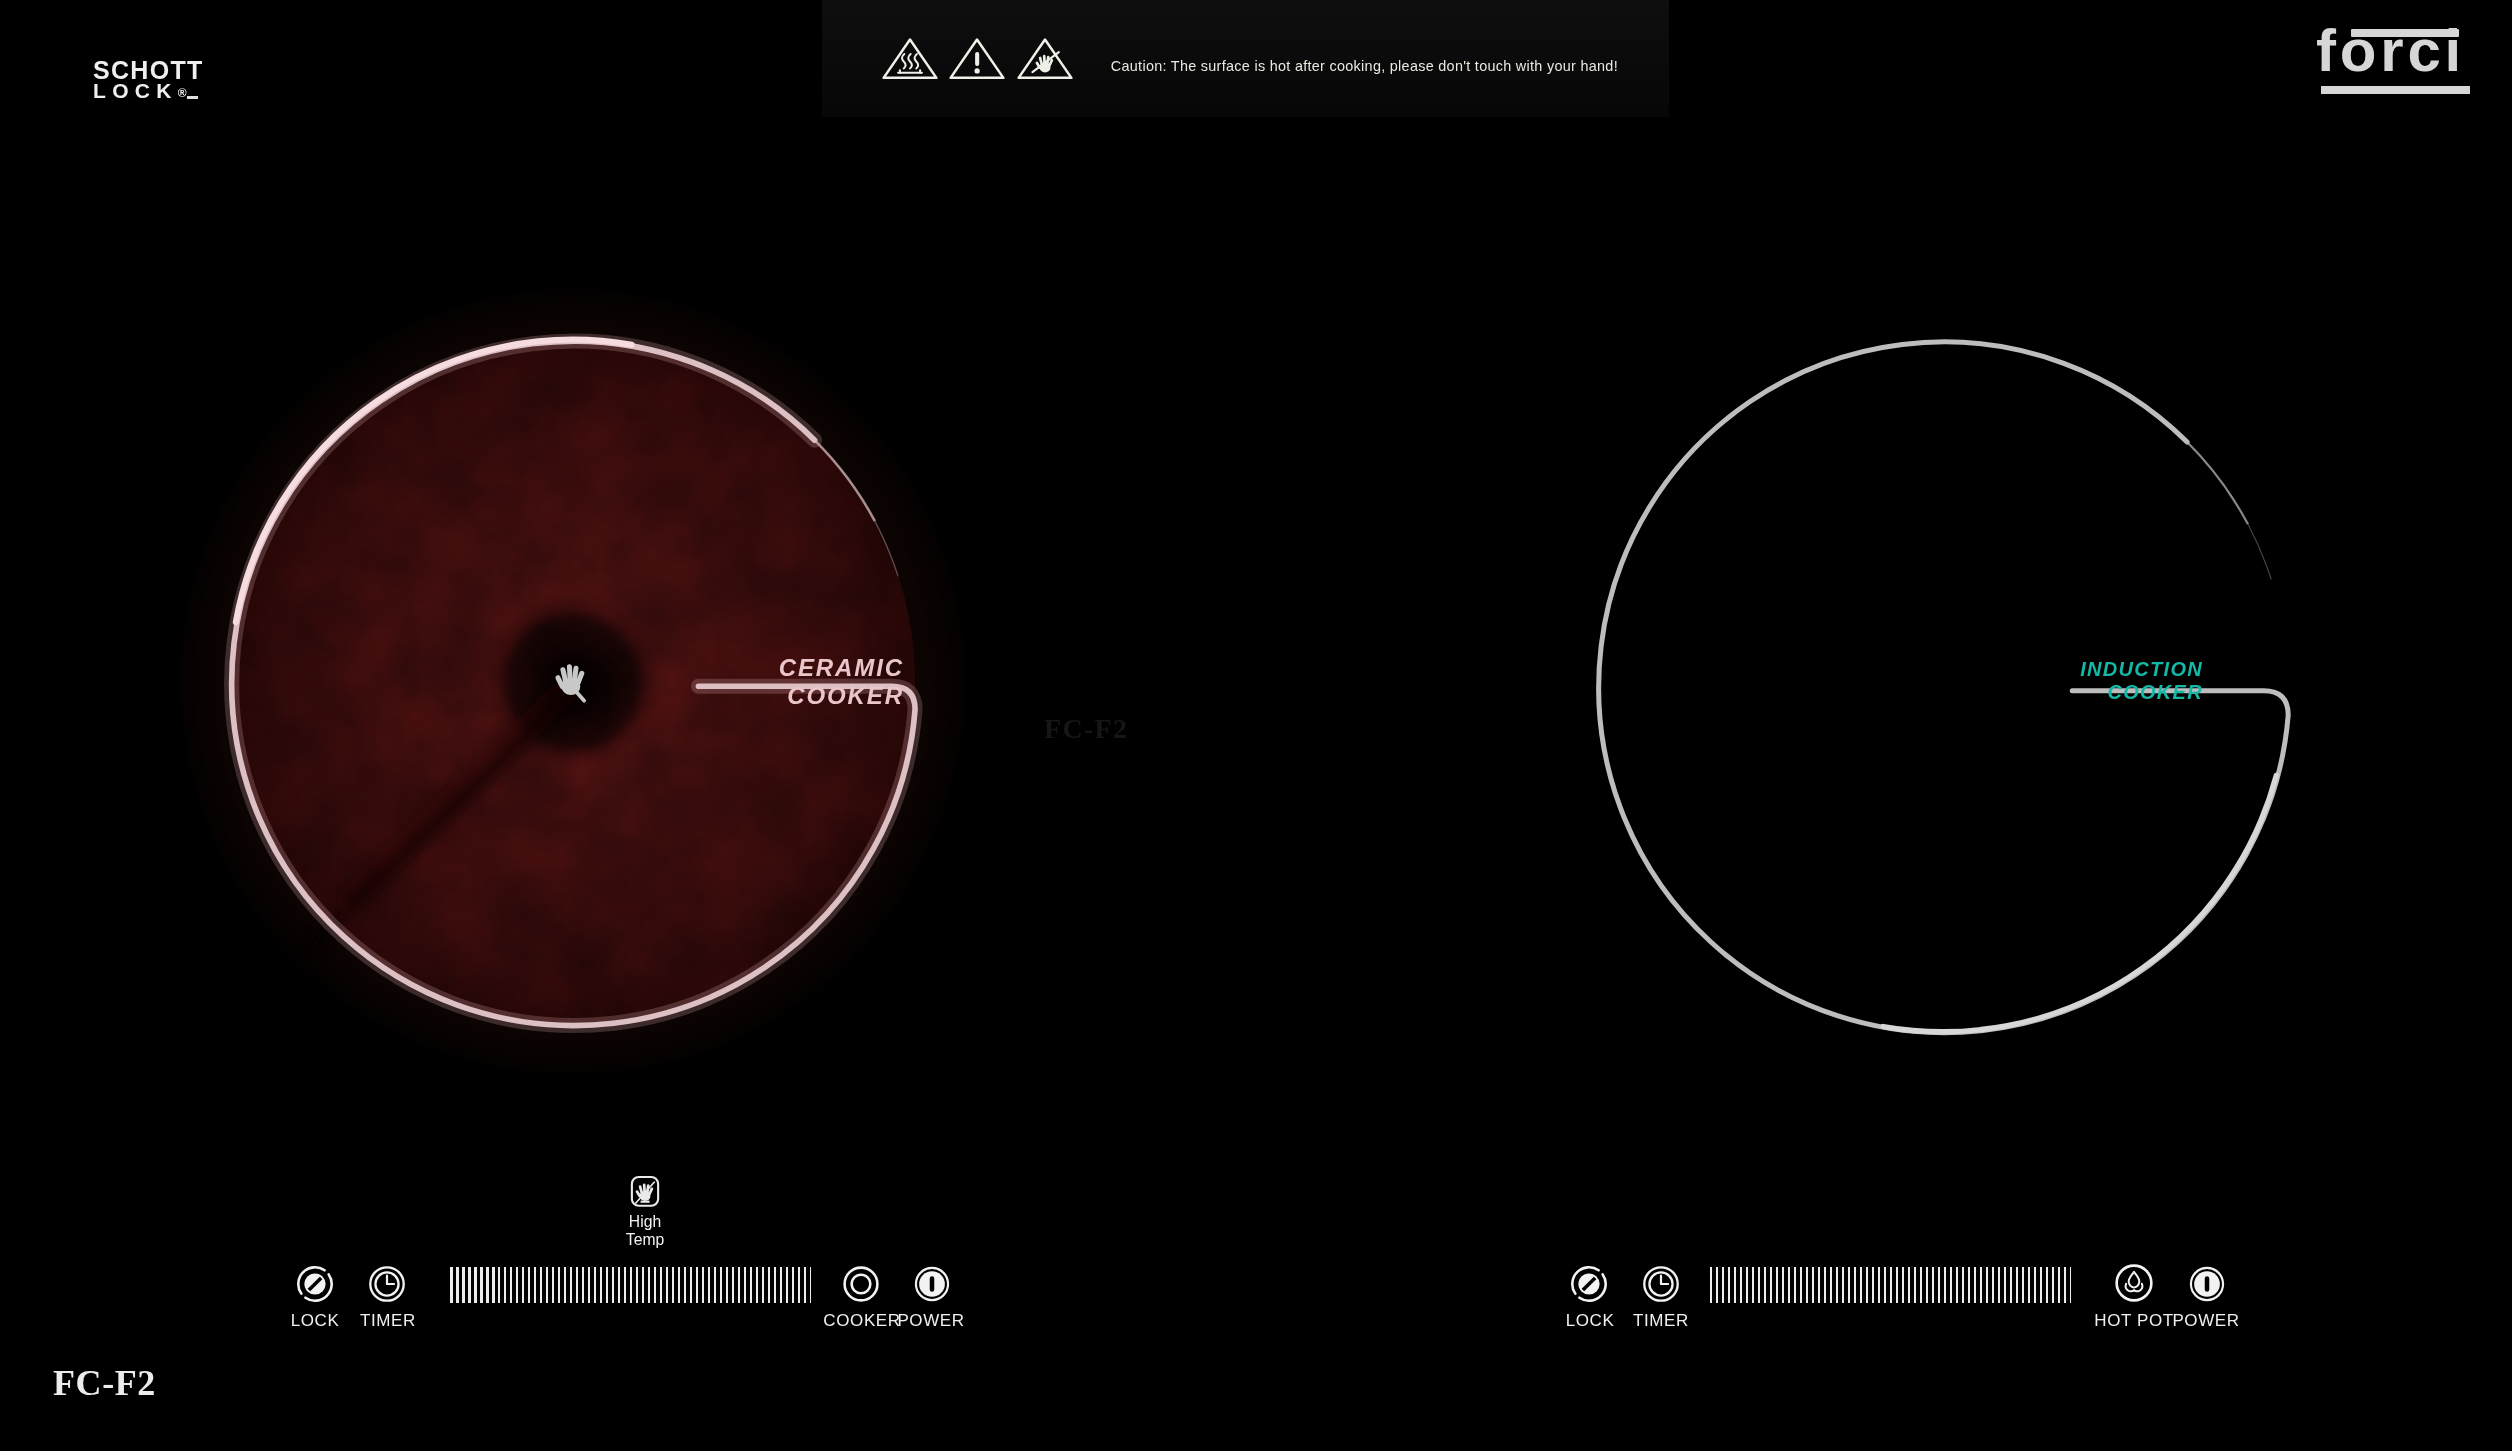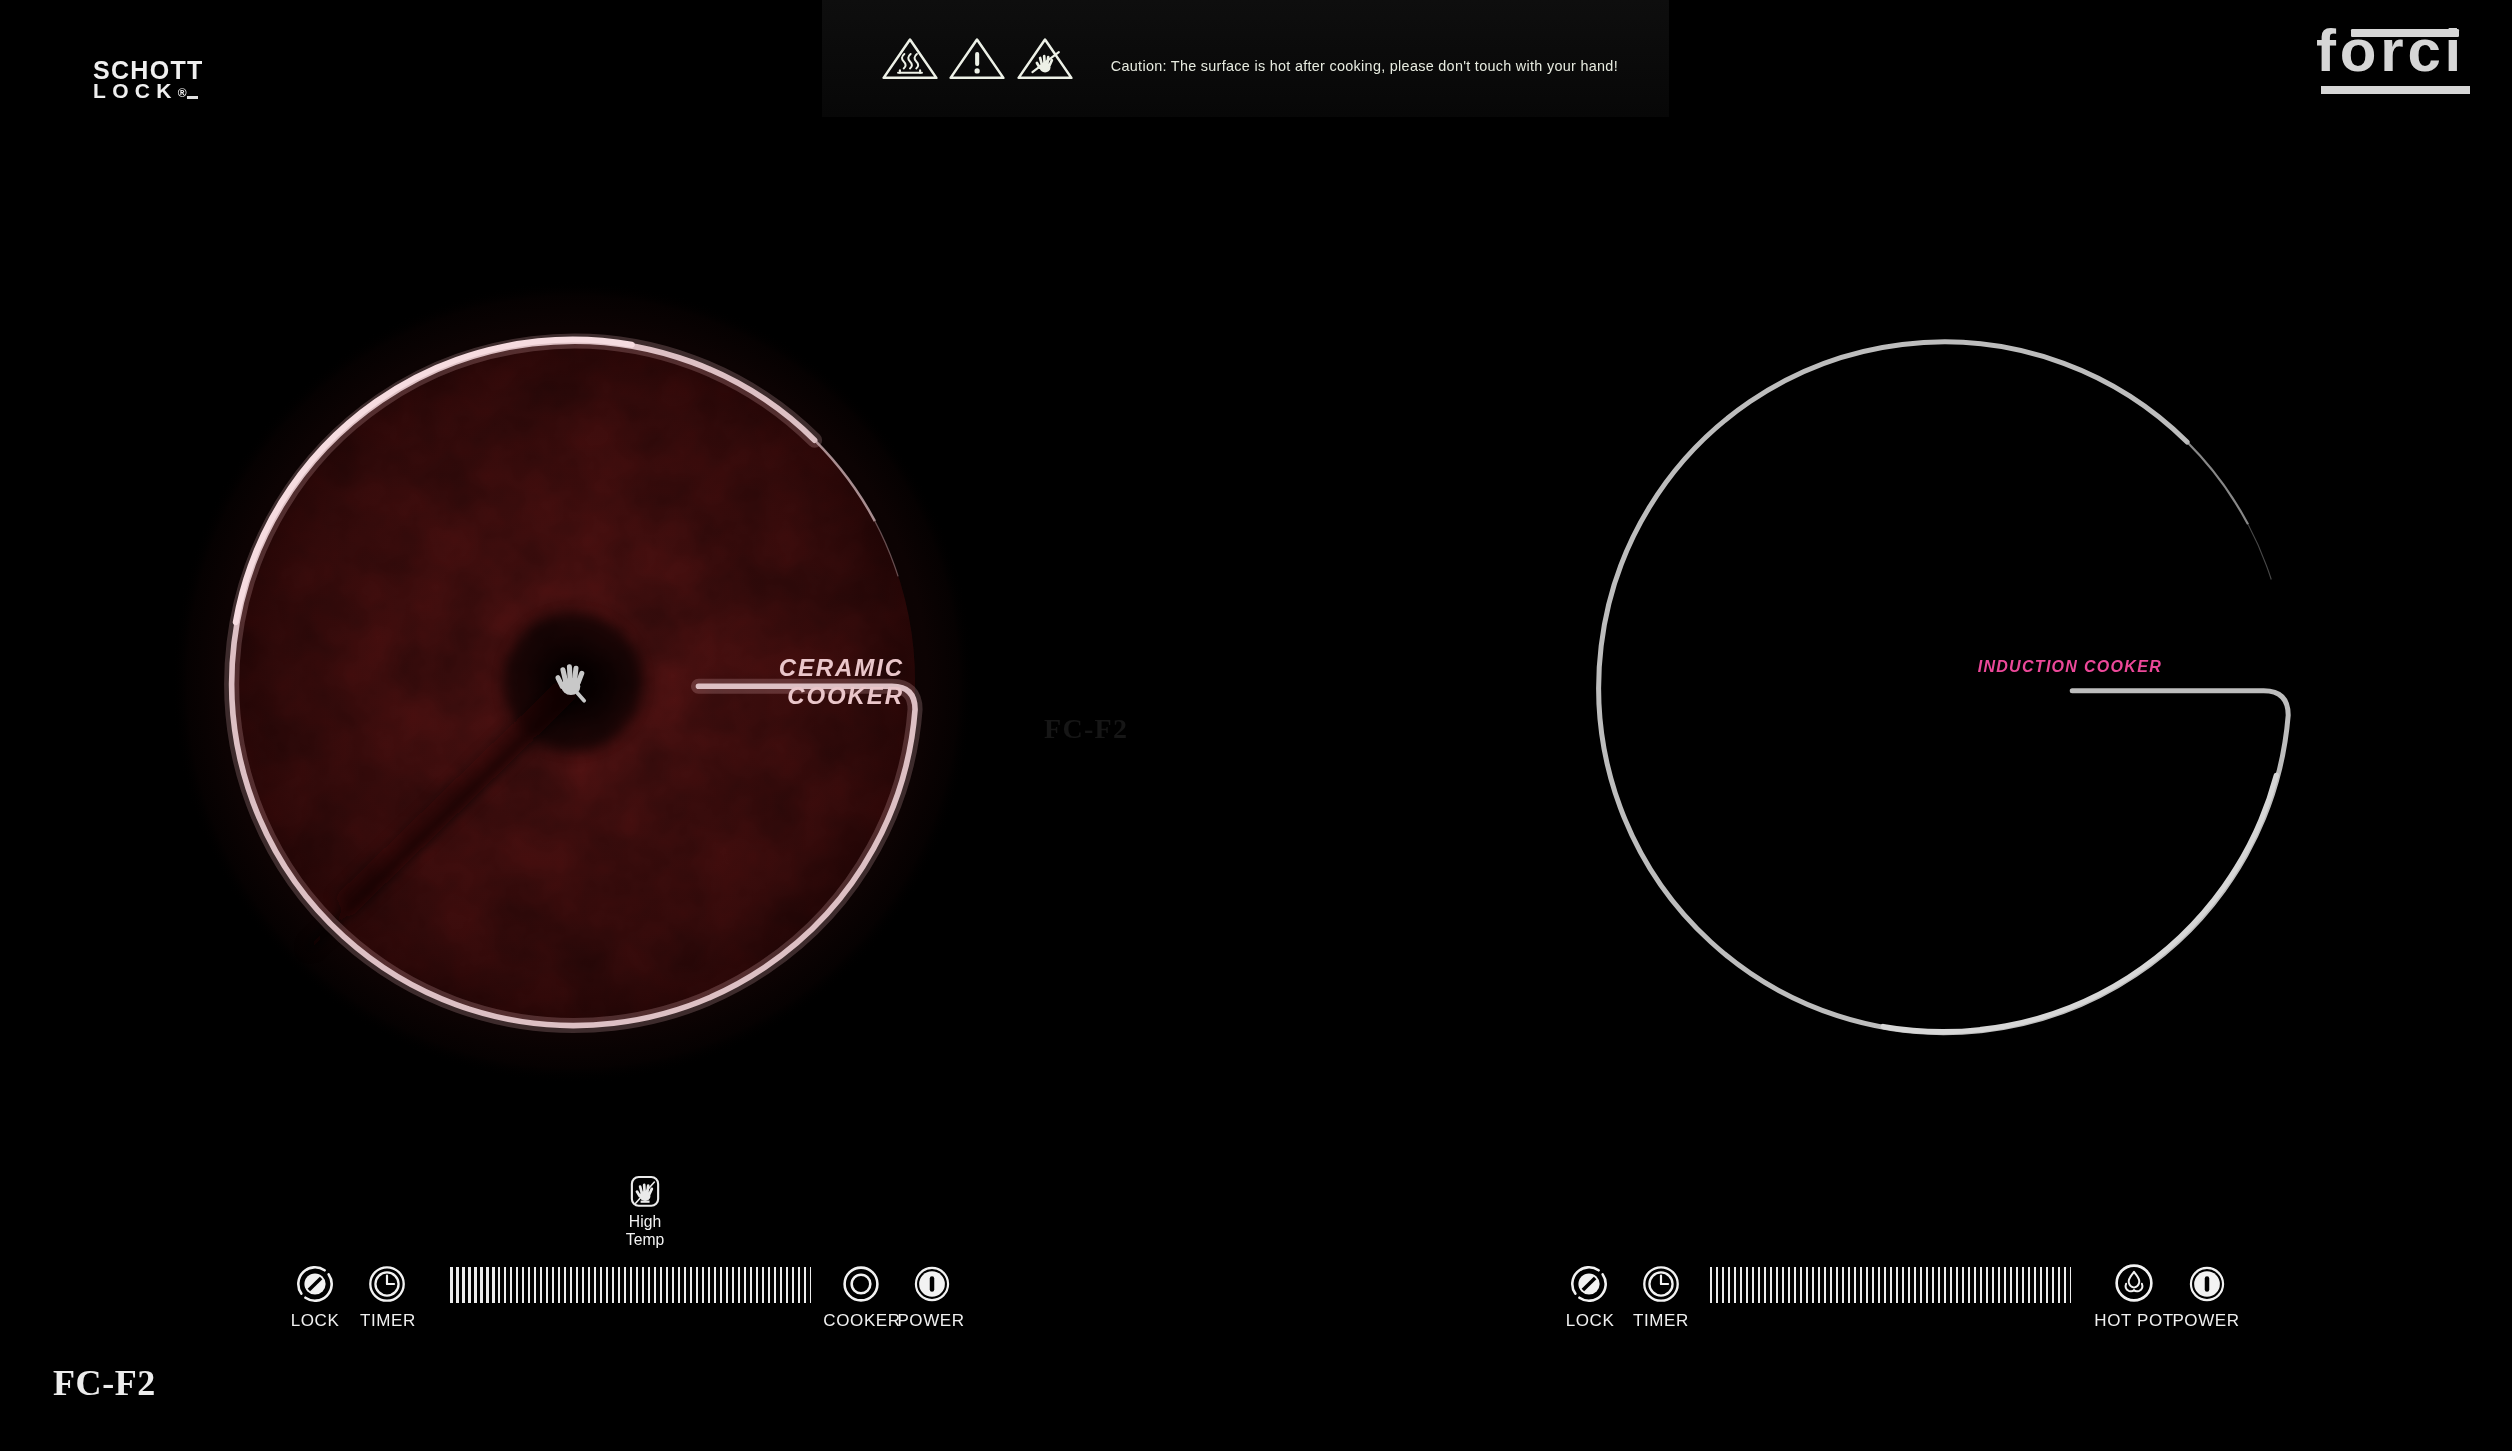--- a/index.html
+++ b/index.html
@@ -21,21 +21,21 @@
 
   
   #forci-logo{position:absolute;left:2316px;top:19px;text-decoration:underline;}
   #forci-text{font-size:60px;font-weight:bold;letter-spacing:3.8px;color:#d6d6d6;line-height:63px;}
   #forci-overline{position:absolute;left:35px;top:10px;width:108px;height:8.2px;background:#d6d6d6;border-radius:1.3px;}
   #forci-underline{position:absolute;left:5px;top:67px;width:149px;height:7.5px;background:#d6d6d6;}
 
   
   .zone-label{position:absolute;font-style:italic;font-weight:bold;text-align:right;}
   #label-ceramic{left:694px;top:654px;width:210px;font-size:24px;letter-spacing:1.9px;color:#eac6ca;}
-  #label-induction{left:1950px;top:658px;width:212px;font-size:16px;letter-spacing:1.3px;color:#ec4899;}
+  #label-induction{left:1991px;top:658px;width:212px;font-size:20px;letter-spacing:1.3px;color:#14b8a6;}
 
   
   #high-temp{position:absolute;left:612px;top:1175px;width:66px;text-align:center;}
   #high-temp-label{margin-top:3.8px;font-size:15.7px;color:#f2f2f2;}
 
   
   #watermark{position:absolute;left:1044px;top:713px;font-family:"Liberation Serif",serif;
      font-weight:bold;font-size:28px;color:#161616;letter-spacing:1.3px;}
 
   

